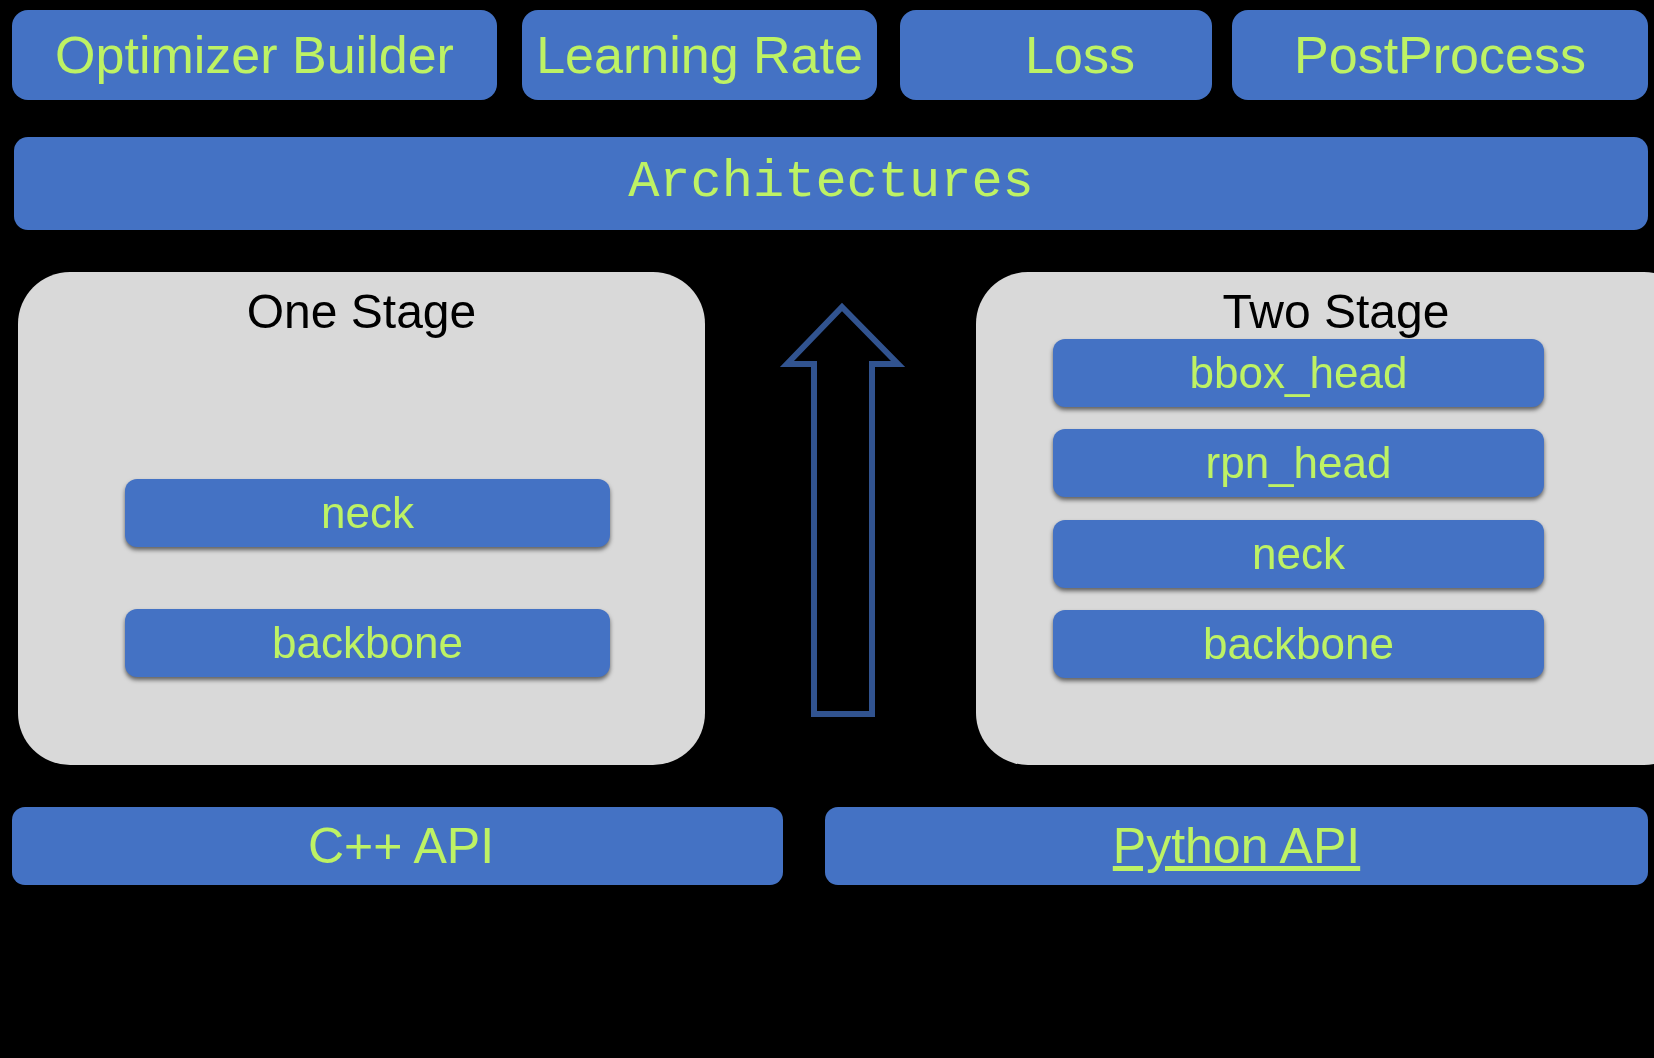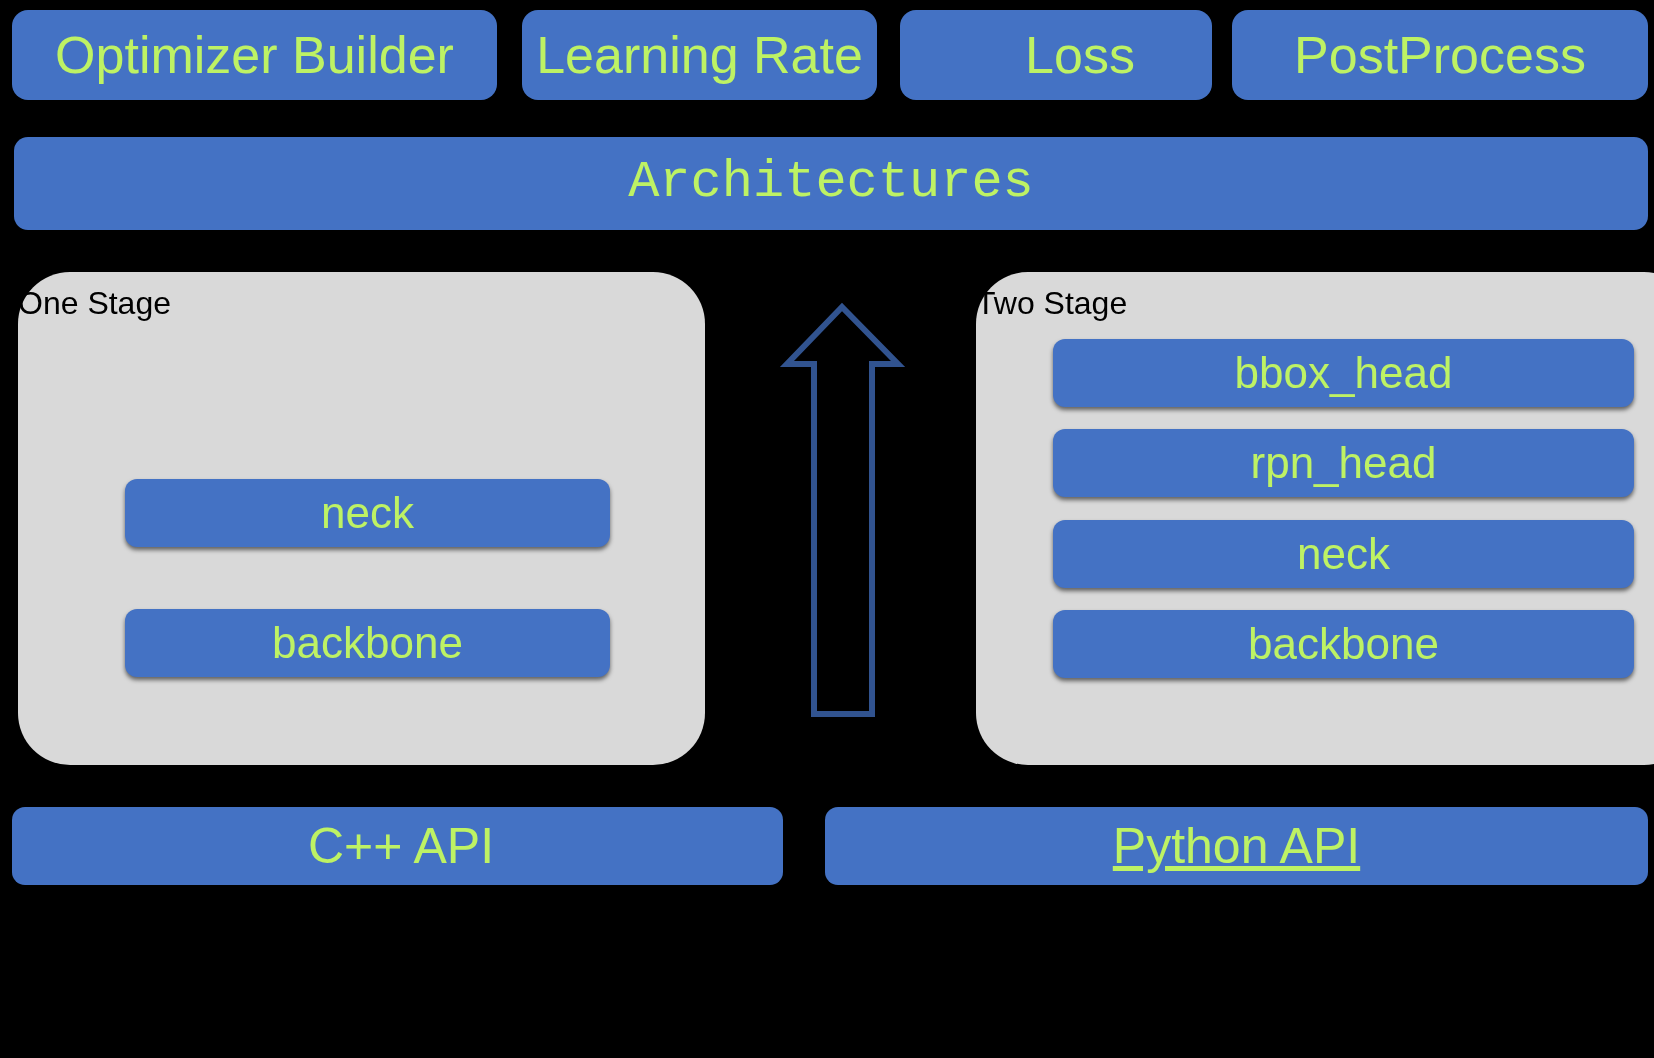--- a/index.html
+++ b/index.html
@@ -68,39 +68,40 @@
     box-sizing: border-box;
   }
   #panel-one-stage { left: 18px;  top: 272px; width: 687px; height: 493px; }
   #panel-two-stage { left: 928px; top: 272px; width: 720px; height: 493px; margin-left: 48px; }
 
   .stage-title {
     position: absolute;
     left: 0;
     right: 0;
     top: 14px;
+    text-align: center;
     color: #000000;
-    font-size: 32px;
+    font-size: 48px;
     line-height: 1.1;
     white-space: nowrap;
   }
 
   
   .stage-item {
     font-size: 44px;
     height: 68px;
     border-radius: 12px;
   }
   #panel-one-stage .stage-item {
     left: 107px;
     width: 485px;
   }
   #panel-two-stage .stage-item {
     left: 77px;
-    width: 581px;
+    width: 491px;
   }
   
   #one-item-0 { top: 79px; }
   #one-item-1 { top: 207px; }
   #one-item-2 { top: 337px; }
   
   #two-item-0 { top: 67px; }
   #two-item-1 { top: 157px; }
   #two-item-2 { top: 248px; }
   #two-item-3 { top: 338px; }

